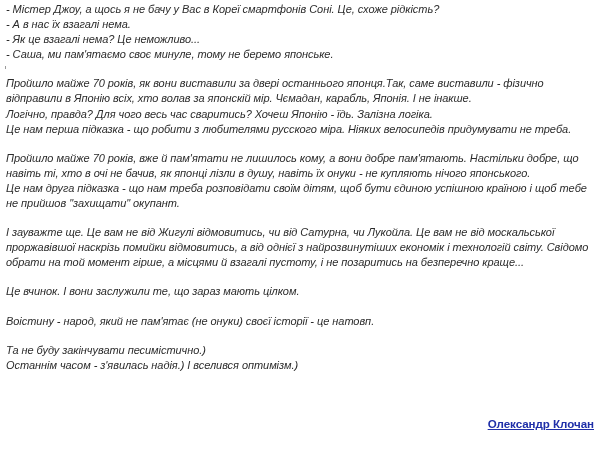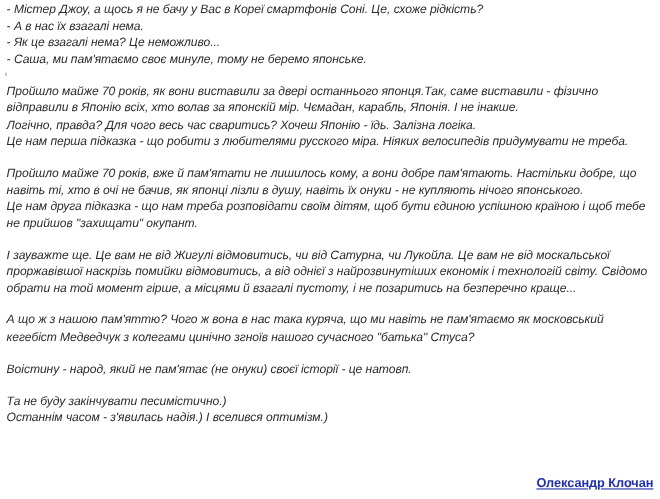--- a/index.html
+++ b/index.html
@@ -37,21 +37,21 @@
     position: absolute;
     left: 5px;
     top: 66px;
     width: 1px;
     height: 3px;
     background: #9a9a9a;
   }
   .sig-row {
     position: absolute;
     right: 6px;
-    bottom: 6px;
+    bottom: 22px;
     text-align: right;
   }
   .sig-link {
     font-size: 11.6px;
     font-weight: bold;
     color: #1f2fa8;
     text-decoration: underline;
     cursor: pointer;
     letter-spacing: -0.05px;
   }
@@ -72,22 +72,22 @@
   <p class="para">Пройшло майже 70 років, як вони виставили за двері останнього японця.Так, саме виставили - фізично відправили в Японію всіх, хто волав за японскій мір. Чємадан, карабль, Японія. І не інакше.
 Логічно, правда? Для чого весь час сваритись? Хочеш Японію - їдь. Залізна логіка.
 Це нам перша підказка - що робити з любителями русского міра. Ніяких велосипедів придумувати не треба.</p>
 
   <p class="para">Пройшло майже 70 років, вже й пам'ятати не лишилось кому, а вони добре пам'ятають. Настільки добре, що навіть ті, хто в очі не бачив, як японці лізли в душу, навіть їх онуки - не купляють нічого японського.
 Це нам друга підказка - що нам треба розповідати своїм дітям, щоб бути єдиною успішною країною і щоб тебе не прийшов "захищати" окупант.</p>
 
 
   <p class="para">І зауважте ще. Це вам не від Жигулі відмовитись, чи від Сатурна, чи Лукойла. Це вам не від москальської проржавівшої наскрізь помийки відмовитись, а від однієї з найрозвинутіших економік і технологій світу. Свідомо обрати на той момент гірше, а місцями й взагалі пустоту, і не позаритись на безперечно краще...</p>
 
+  <p class="para">Це вчинок. І вони заслужили те, що зараз мають цілком.</p>
 
-  <p class="para">А що ж з нашою пам'яттю? Чого ж вона в нас така куряча, що ми навіть не пам'ятаємо як московський кегебіст Медведчук з колегами цинічно згноїв нашого сучасного "батька" Стуса?</p>
 
   <p class="para">Воістину - народ, який не пам'ятає (не онуки) своєї історії - це натовп.</p>
 
   <p class="para nogap">Та не буду закінчувати песимістично.)
 Останнім часом - з'явилась надія.) І вселився оптимізм.)</p>
 
   <div class="sig-row">
     <a class="sig-link">Олександр Клочан</a>
   </div>
 

